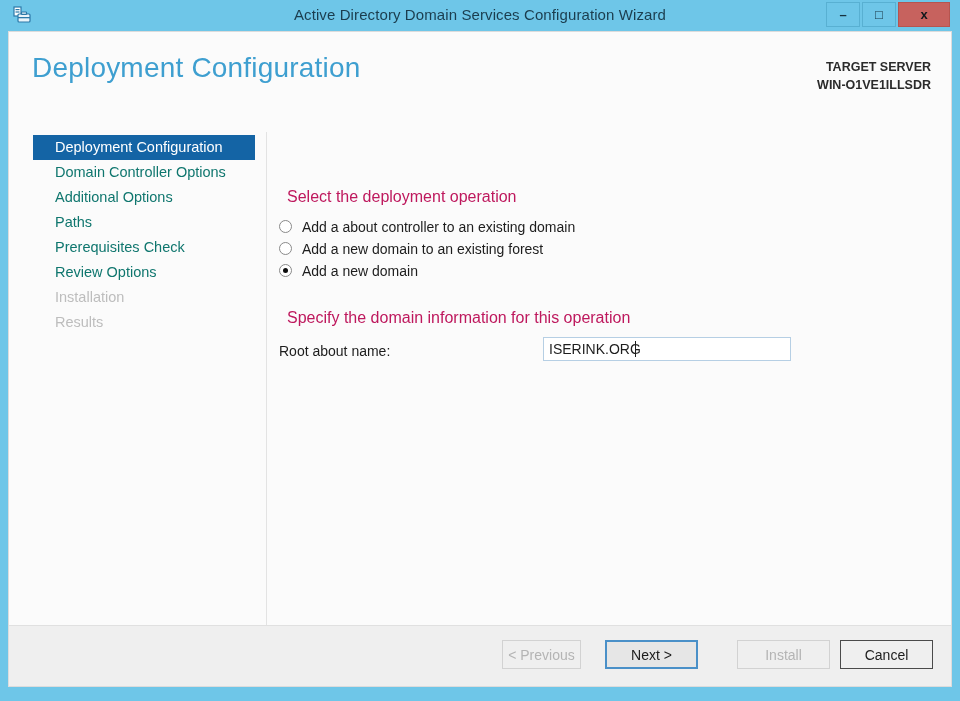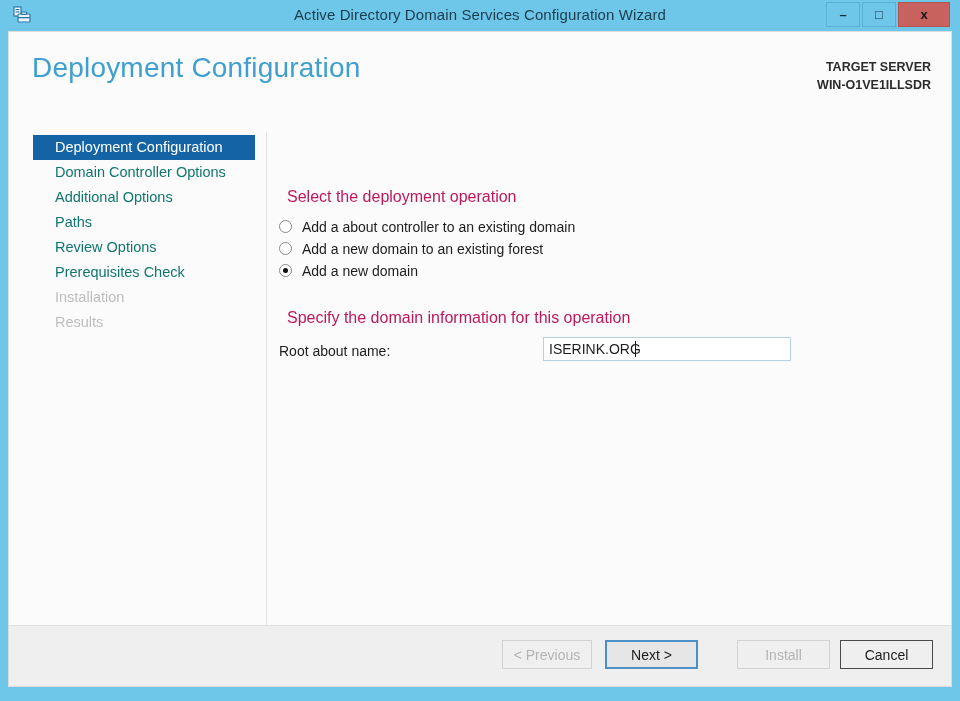--- a/index.html
+++ b/index.html
@@ -270,21 +270,21 @@
     border-color: #d2d2d2;
     background: #efefef;
   }
   .wizbtn.focused {
     border: 1px solid #4a90c8;
     outline: 1px solid #4a90c8;
     outline-offset: -2px;
     background: #e6e6e6;
   }
   .wizbtn.strong { border: 1px solid #4a4a4a; }
-  #btn-previous { left: 493px; width: 90px; }
+  #btn-previous { left: 493px; width: 79px; }
   #btn-next     { left: 596px; width: 93px; }
   #btn-install  { left: 728px; width: 93px; }
   #btn-cancel   { left: 831px; width: 93px; }
 </style>
 </head>
 <body>
 
 <div id="window">
 
   <div id="titlebar">
@@ -312,22 +312,22 @@
         <div>TARGET SERVER</div>
         <div>WIN-O1VE1ILLSDR</div>
       </div>
     </div>
 
     <nav id="sidebar">
       <div class="nav-item selected">Deployment Configuration</div>
       <div class="nav-item">Domain Controller Options</div>
       <div class="nav-item">Additional Options</div>
       <div class="nav-item">Paths</div>
+      <div class="nav-item">Prerequisites Check</div>
       <div class="nav-item">Review Options</div>
-      <div class="nav-item">Prerequisites Check</div>
       <div class="nav-item disabled">Installation</div>
       <div class="nav-item disabled">Results</div>
     </nav>
 
     <div id="divider"></div>
 
     <section id="main">
 
       <div class="section-label" id="op-label">Select the deployment operation</div>
 

